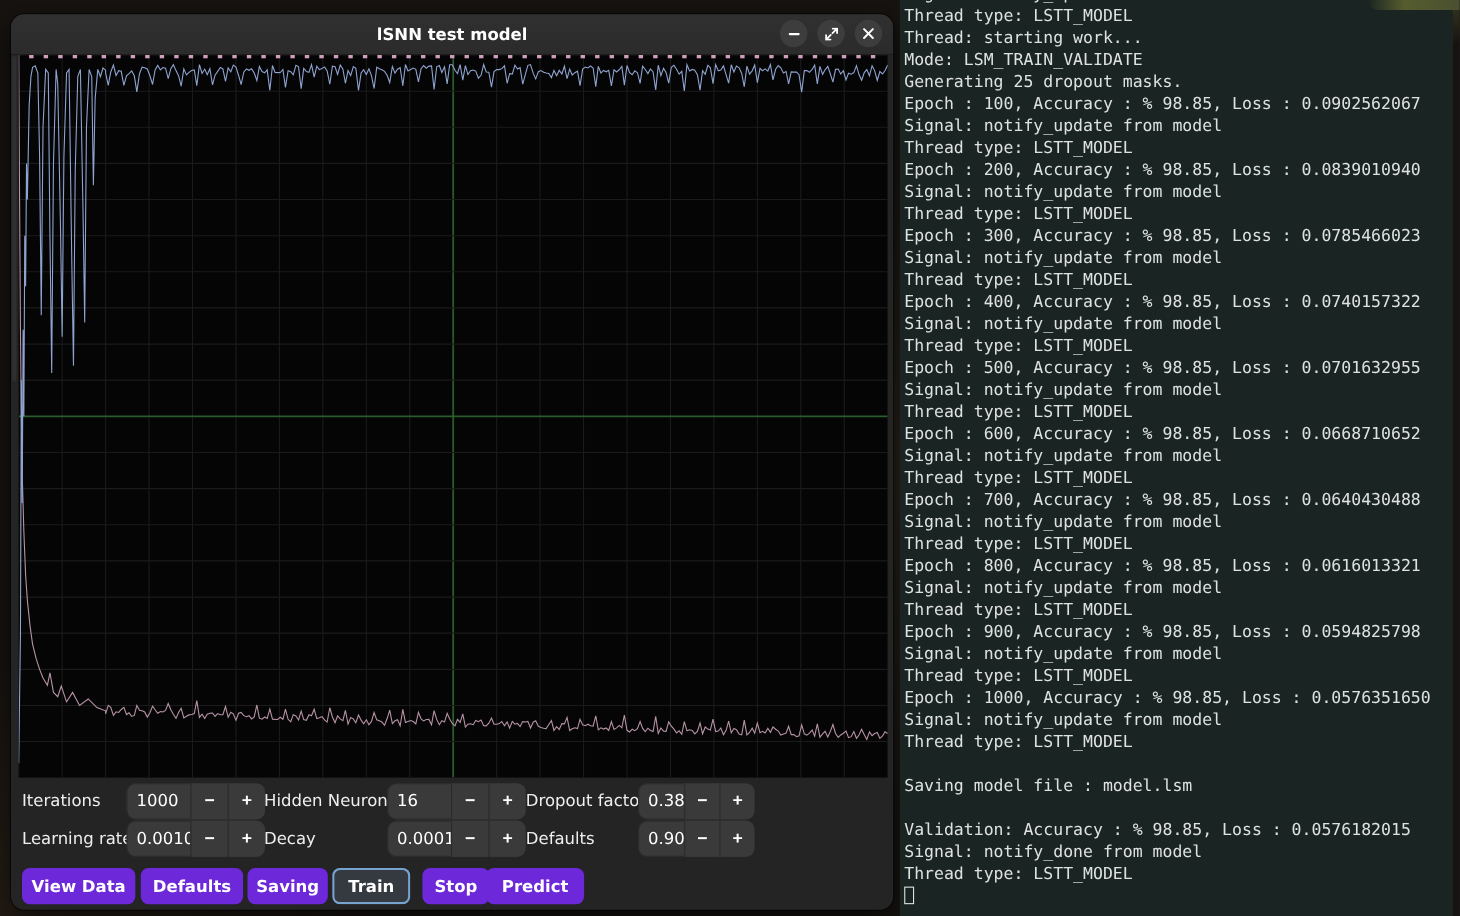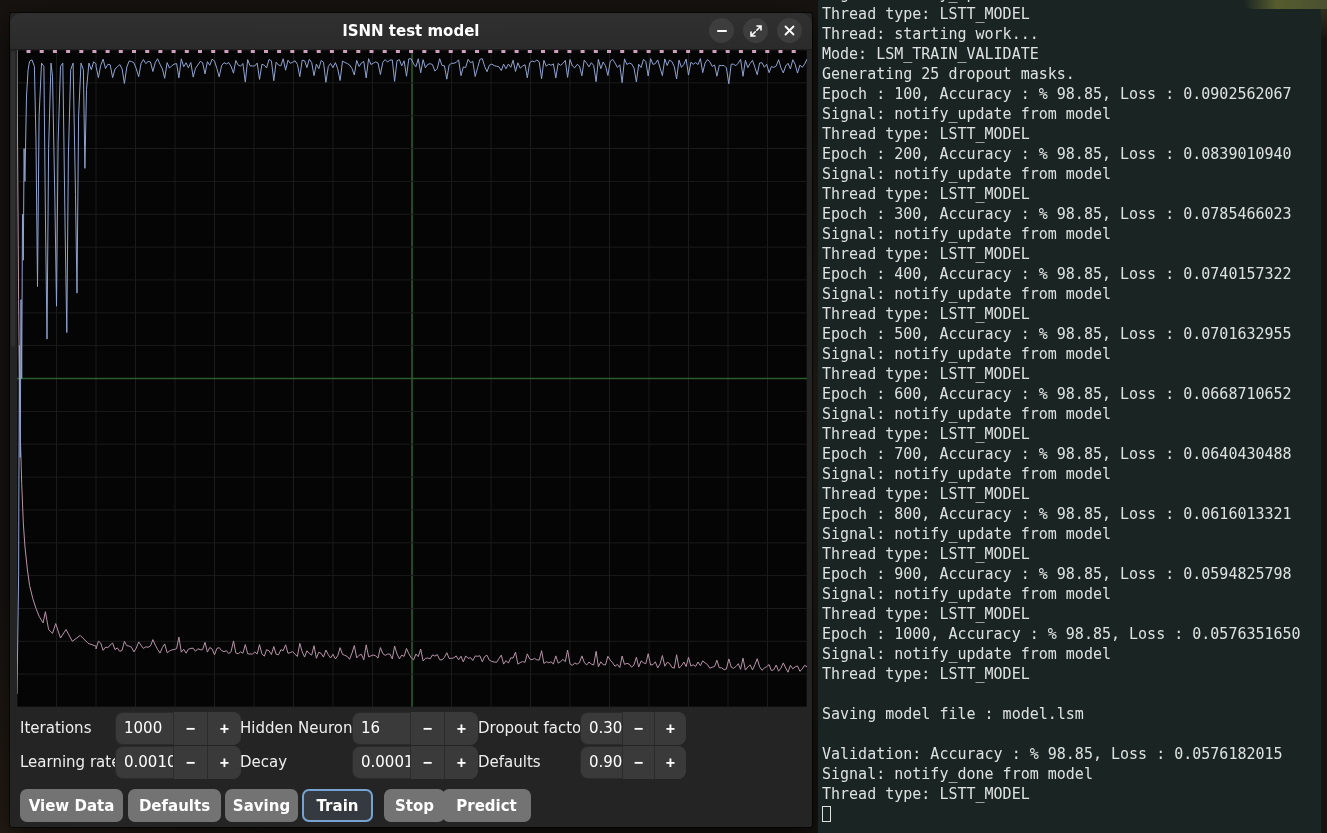--- a/index.html
+++ b/index.html
@@ -8,21 +8,21 @@
     font-family:"DejaVu Sans",sans-serif;
     background:
       radial-gradient(140px 60px at 1295px 0px, rgba(92,98,48,.55), rgba(92,98,48,0) 70%),
       radial-gradient(260px 420px at 814px 430px, rgba(74,56,36,.35), rgba(74,56,36,0) 75%),
       radial-gradient(420px 300px at 40px 820px, rgba(58,42,28,.45), rgba(58,42,28,0) 75%),
       #161310;
   }
   
   .app-window{
     position:absolute;left:10px;top:13px;width:802px;height:814px;
-    background:#242424;border-radius:2px;
+    background:#242424;border-radius:12px;
     box-shadow:0 10px 30px rgba(0,0,0,.65), 0 0 0 1px rgba(0,0,0,.55);
   }
   .titlebar{
     position:absolute;left:0;top:0;right:0;height:36px;
     background:linear-gradient(#303030,#2b2b2b);
     border-radius:12px 12px 0 0;
     border-bottom:1px solid #1d1d1d;
     display:flex;align-items:center;justify-content:center;
   }
   .titlebar .title{color:#ffffff;font-weight:bold;font-size:15px;}
@@ -59,21 +59,21 @@
   }
   .spin .sbtn{
     border:none;background:#3a3a3a;color:#ffffff;font-size:16px;font-weight:bold;
     width:34px;flex:0 0 auto;border-left:1px solid #2b2b2b;cursor:default;
     line-height:33px;padding:0;text-align:center;
   }
   .spin.narrow .sbtn{width:32px;}
   
   .act-btn{
     position:absolute;height:33px;top:776px;border:none;border-radius:7px;
-    background:#737373;color:#ffffff;font-weight:bold;font-size:15px;
+    background:#6d28d9;color:#ffffff;font-weight:bold;font-size:15px;
     font-family:"DejaVu Sans",sans-serif;cursor:default;
   }
   .act-btn.focused{
     box-shadow:0 0 0 2px #76a3d0 inset;
     background:#353a40;
   }
   
   .terminal{
     position:absolute;left:818px;top:0;width:503px;height:833px;
     background:#1a2422;border-top-right-radius:14px;overflow:hidden;
@@ -237,21 +237,21 @@
 
   <span class="ctl-label" style="left:230px;top:699px;width:110px">Hidden Neurons</span>
   <div class="spin" style="left:342px;top:699px">
     <span class="val" style="width:49px">16</span>
     <button class="sbtn">−</button>
     <button class="sbtn">+</button>
   </div>
 
   <span class="ctl-label" style="left:468px;top:699px;width:100px">Dropout factor</span>
   <div class="spin narrow" style="left:570px;top:699px">
-    <span class="val" style="width:33px">0.30</span>
+    <span class="val" style="width:33px">0.38</span>
     <button class="sbtn">−</button>
     <button class="sbtn">+</button>
   </div>
 
   <span class="ctl-label" style="left:10px;top:733px;width:92px">Learning rate</span>
   <div class="spin" style="left:105px;top:733px">
     <span class="val" style="width:49px">0.0010</span>
     <button class="sbtn">−</button>
     <button class="sbtn">+</button>
   </div>

